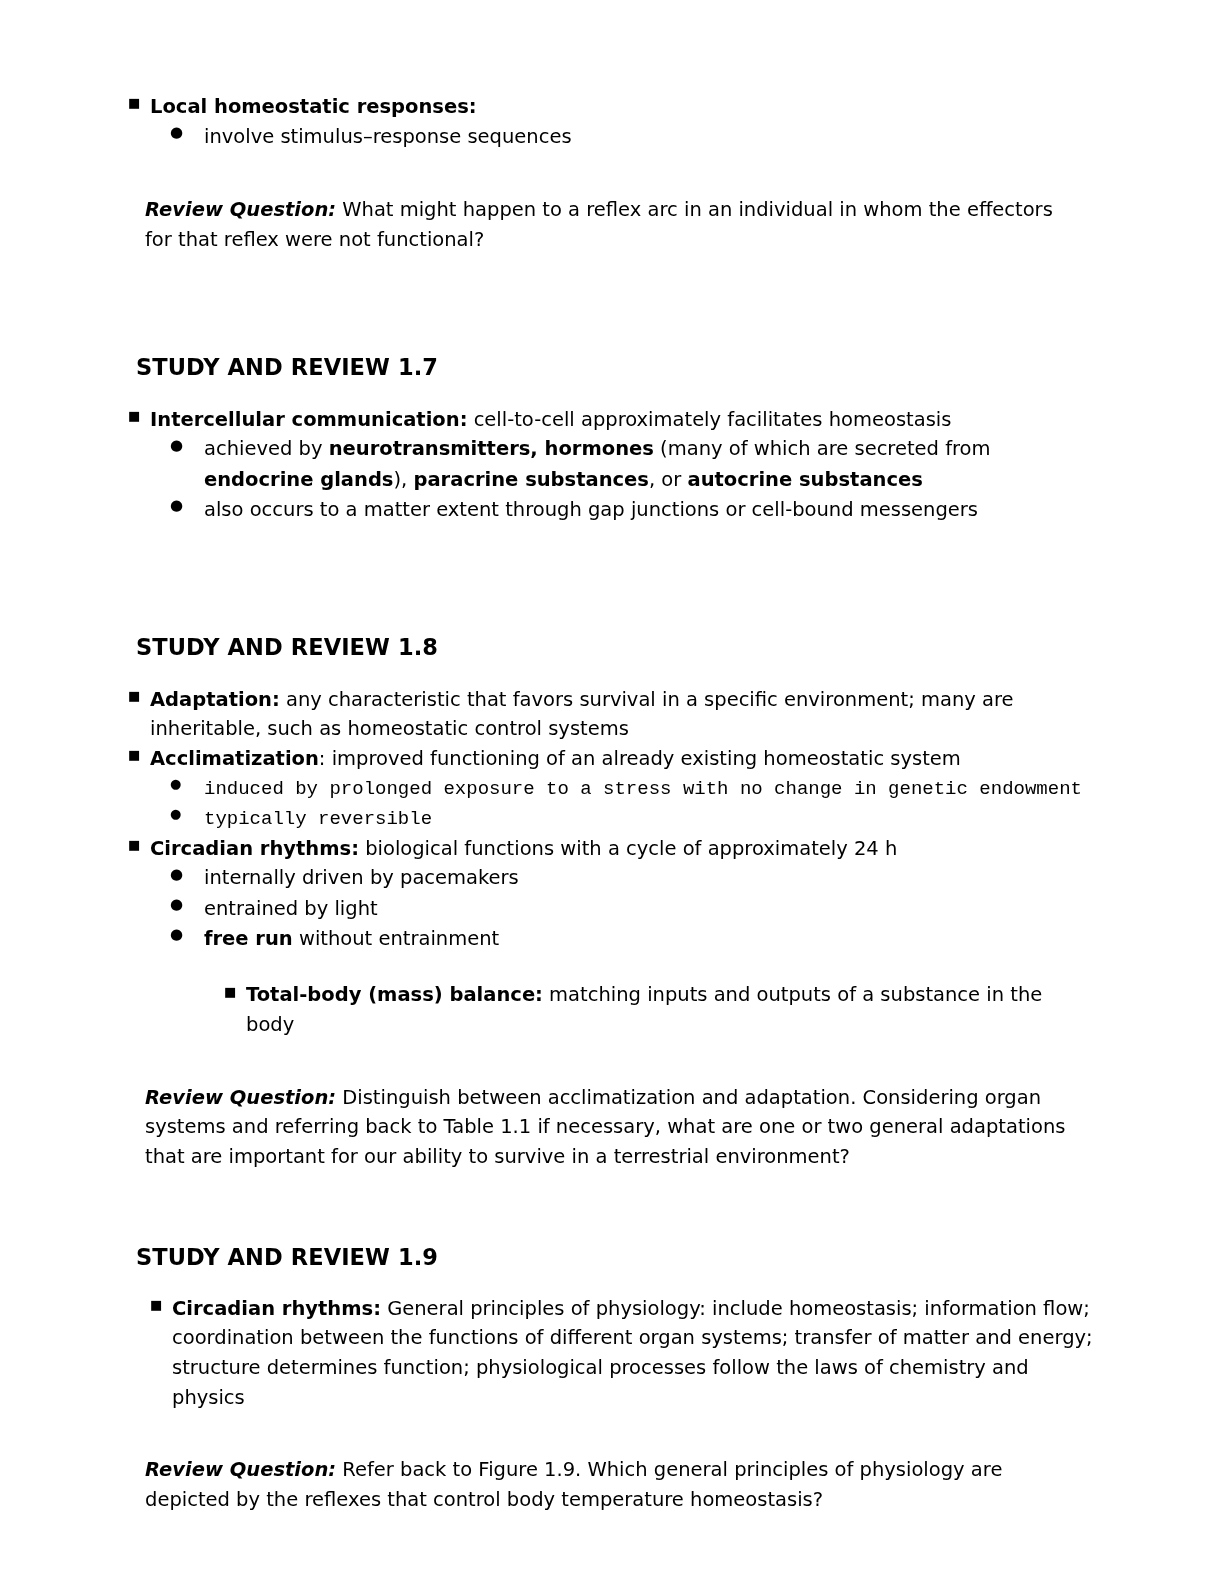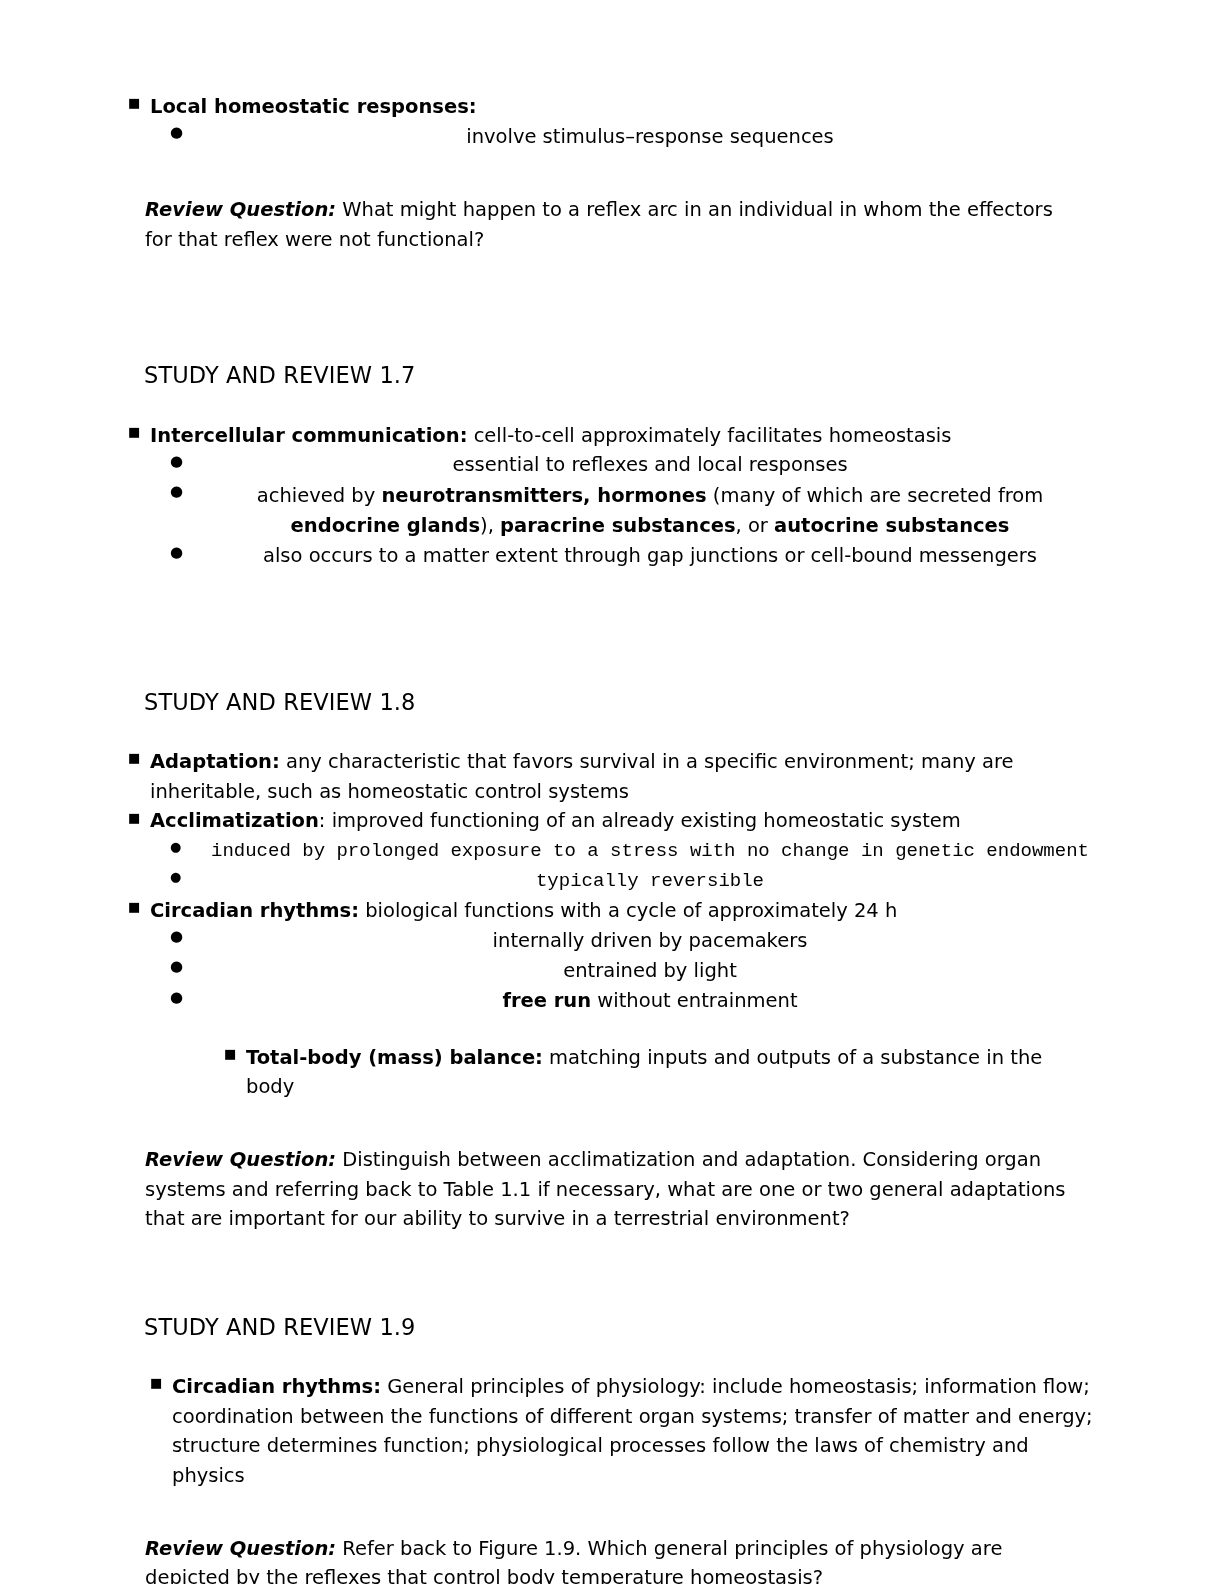--- a/index.html
+++ b/index.html
@@ -56,21 +56,20 @@
     list-style: none;
     margin: 0;
     padding: 0;
   }
   ul.round > li {
     position: relative;
     padding-left: 76px;
     font-size: 19.5px;
     line-height: 1.56;
     margin: 0;
-    text-align: center;
   }
   ul.round > li::before {
     content: "\25CF";
     position: absolute;
     left: 42px;
     top: -0.04em;
     font-size: 15px;
   }
   ul.round.serif > li {
     font-family: Liberation Mono, monospace;
@@ -78,22 +77,22 @@
     line-height: 1.58;
   }
   ul.round.serif > li::before {
     font-family: "DejaVu Sans", sans-serif;
     font-size: 13px;
     top: 0.06em;
   }
 
   h2.section {
     font-size: 22.5px;
-    font-weight: normal;
-    margin: 16px;
+    font-weight: bold;
+    margin: 8px;
     line-height: 1.3;
     letter-spacing: 0.1px;
   }
 
   .gap-sm { height: 14px; }
   .gap-md { height: 26px; }
   .gap-lg { height: 46px; }
   .gap-xxl { height: 74px; }
 
   .indent-sq {
@@ -142,21 +141,20 @@
     <h2 class="section">STUDY AND REVIEW 1.7</h2>
 
     <div class="gap-sm"></div>
 
     <div class="sq">
       <span class="sq-mark">■</span>
       <span class="bold">Intercellular communication:</span><span> cell-to-cell approximately facilitates homeostasis</span>
     </div>
 
     <ul class="round">
-      <li><span>essential to reflexes and local responses</span></li>
       <li>
         <span>achieved by </span><span class="bold">neurotransmitters, hormones</span><span> (many of which are secreted from </span><span class="bold">endocrine glands</span><span>), </span><span class="bold">paracrine substances</span><span>, or </span><span class="bold">autocrine substances</span>
       </li>
       <li><span>also occurs to a matter extent through gap junctions or cell-bound messengers</span></li>
     </ul>
 
     <div class="gap-md"></div>
 
 
     <div class="gap-xxl"></div>

